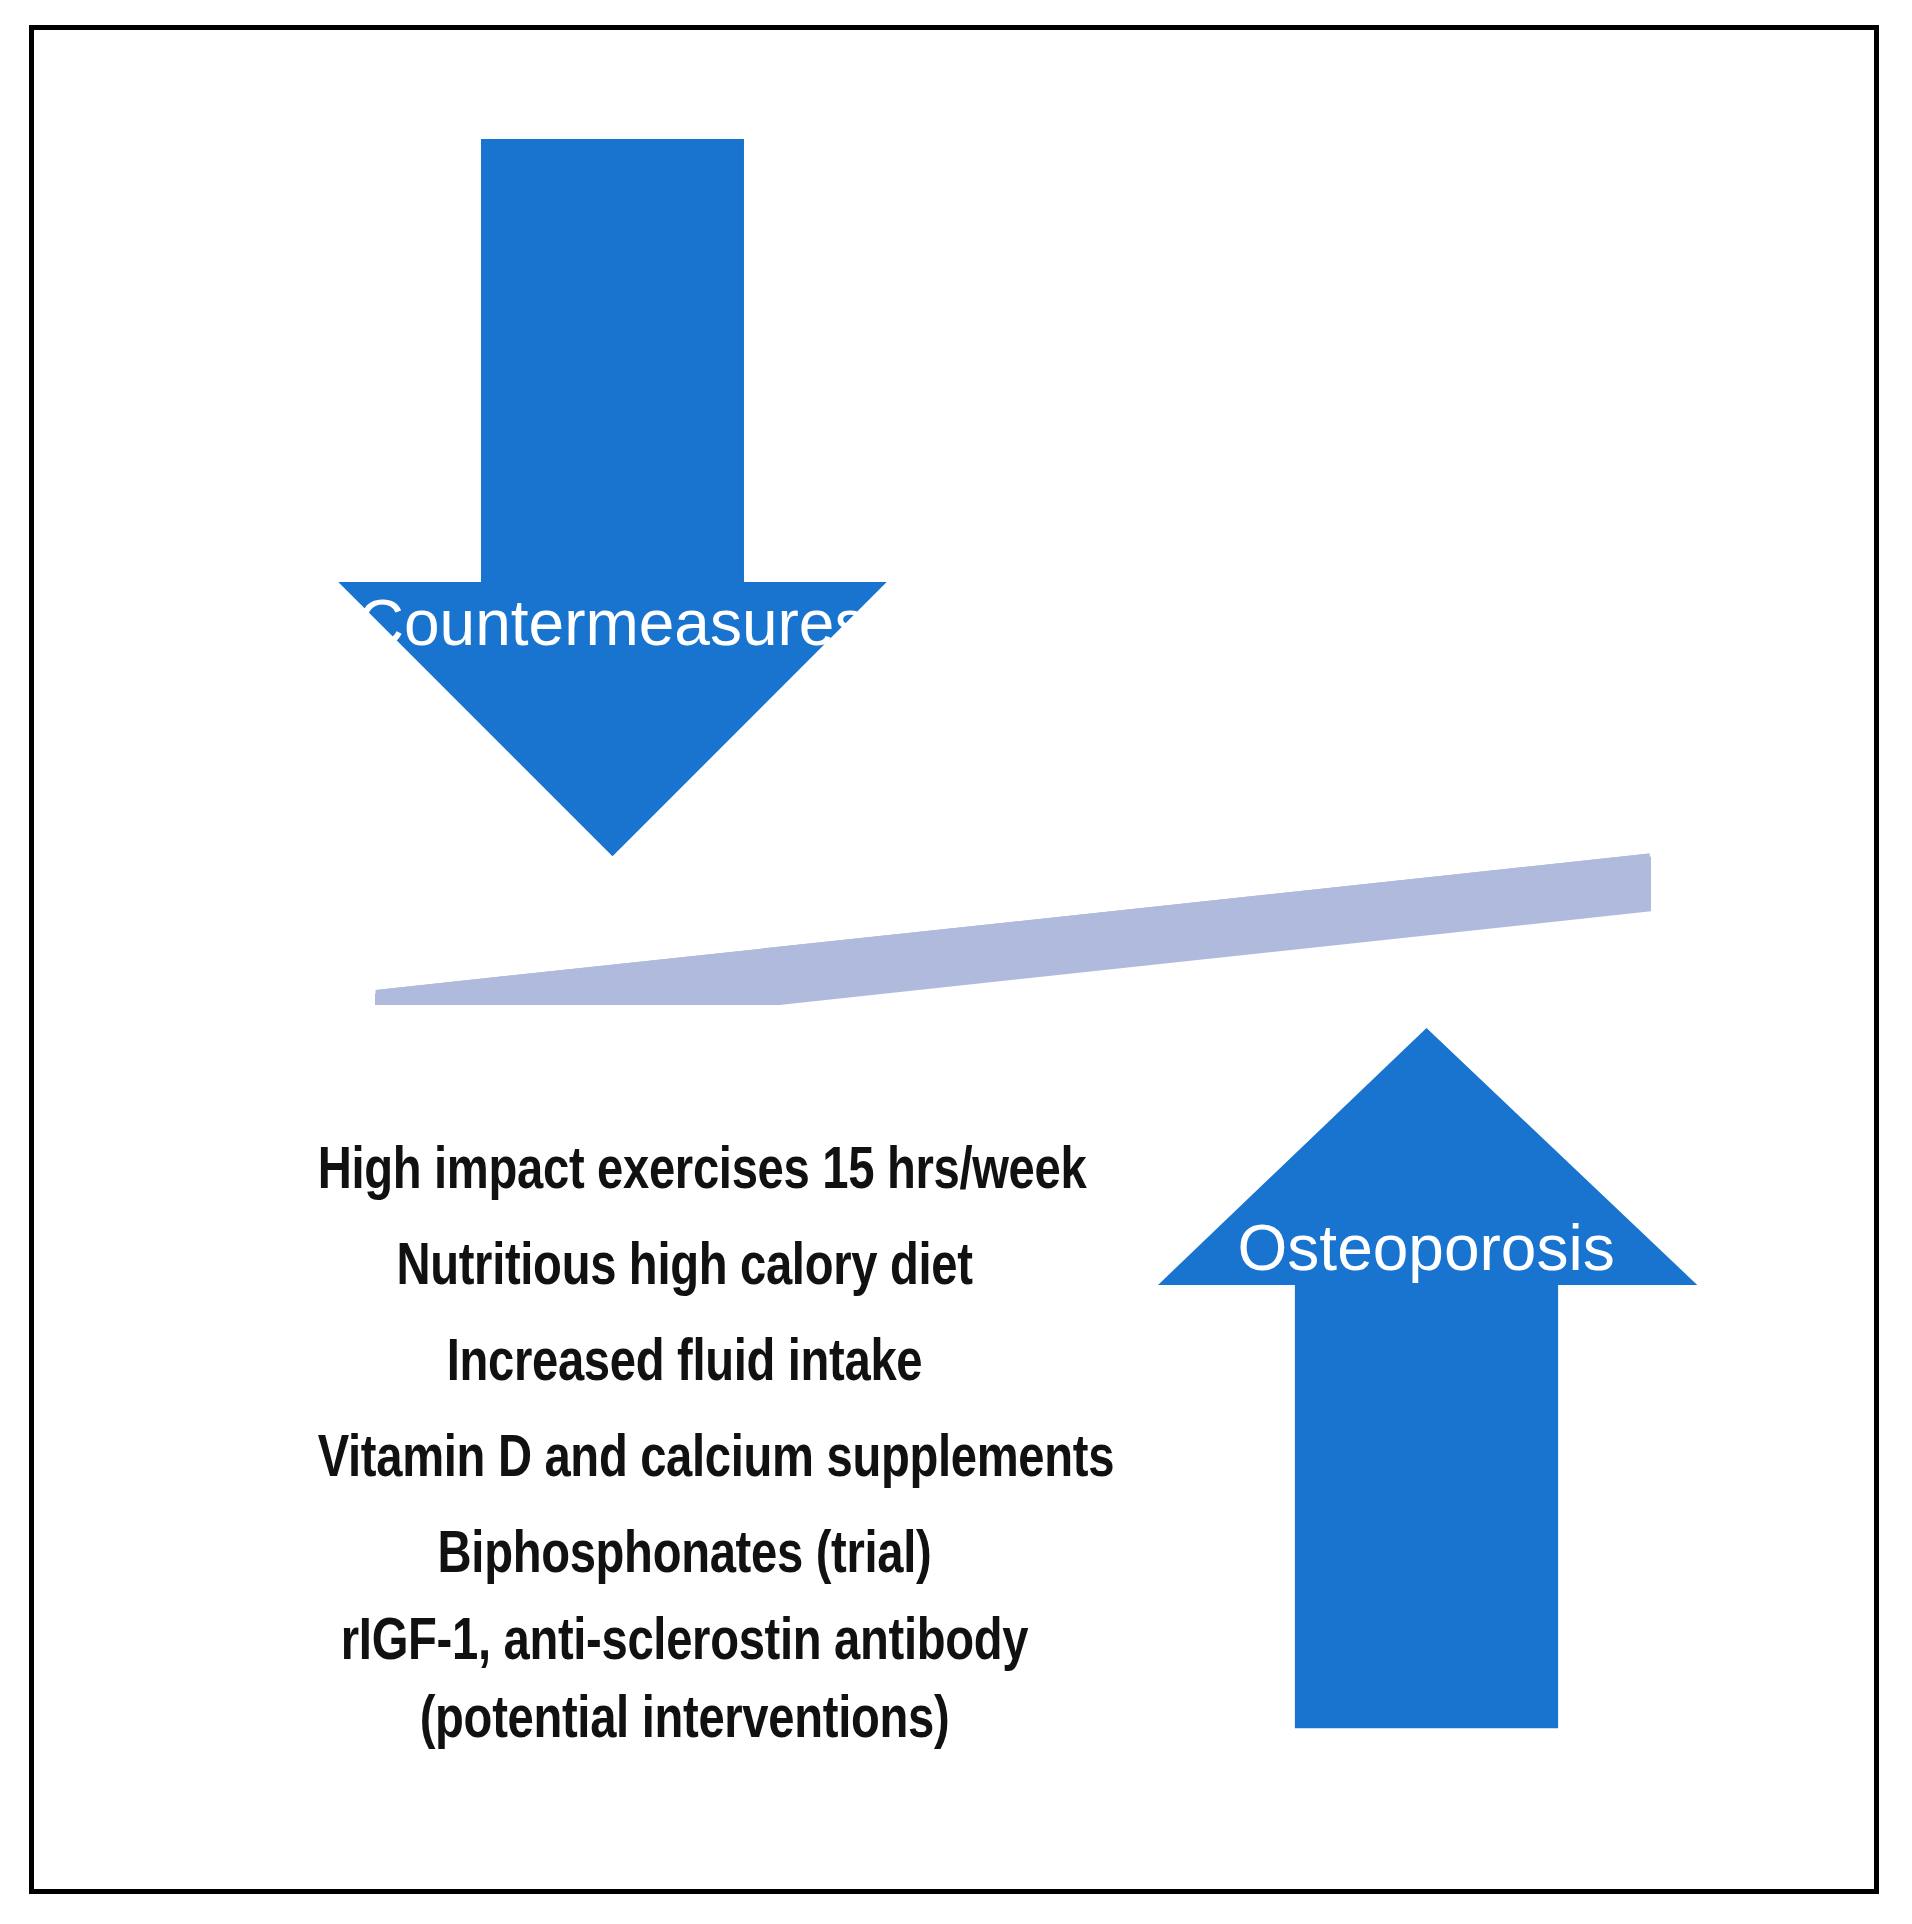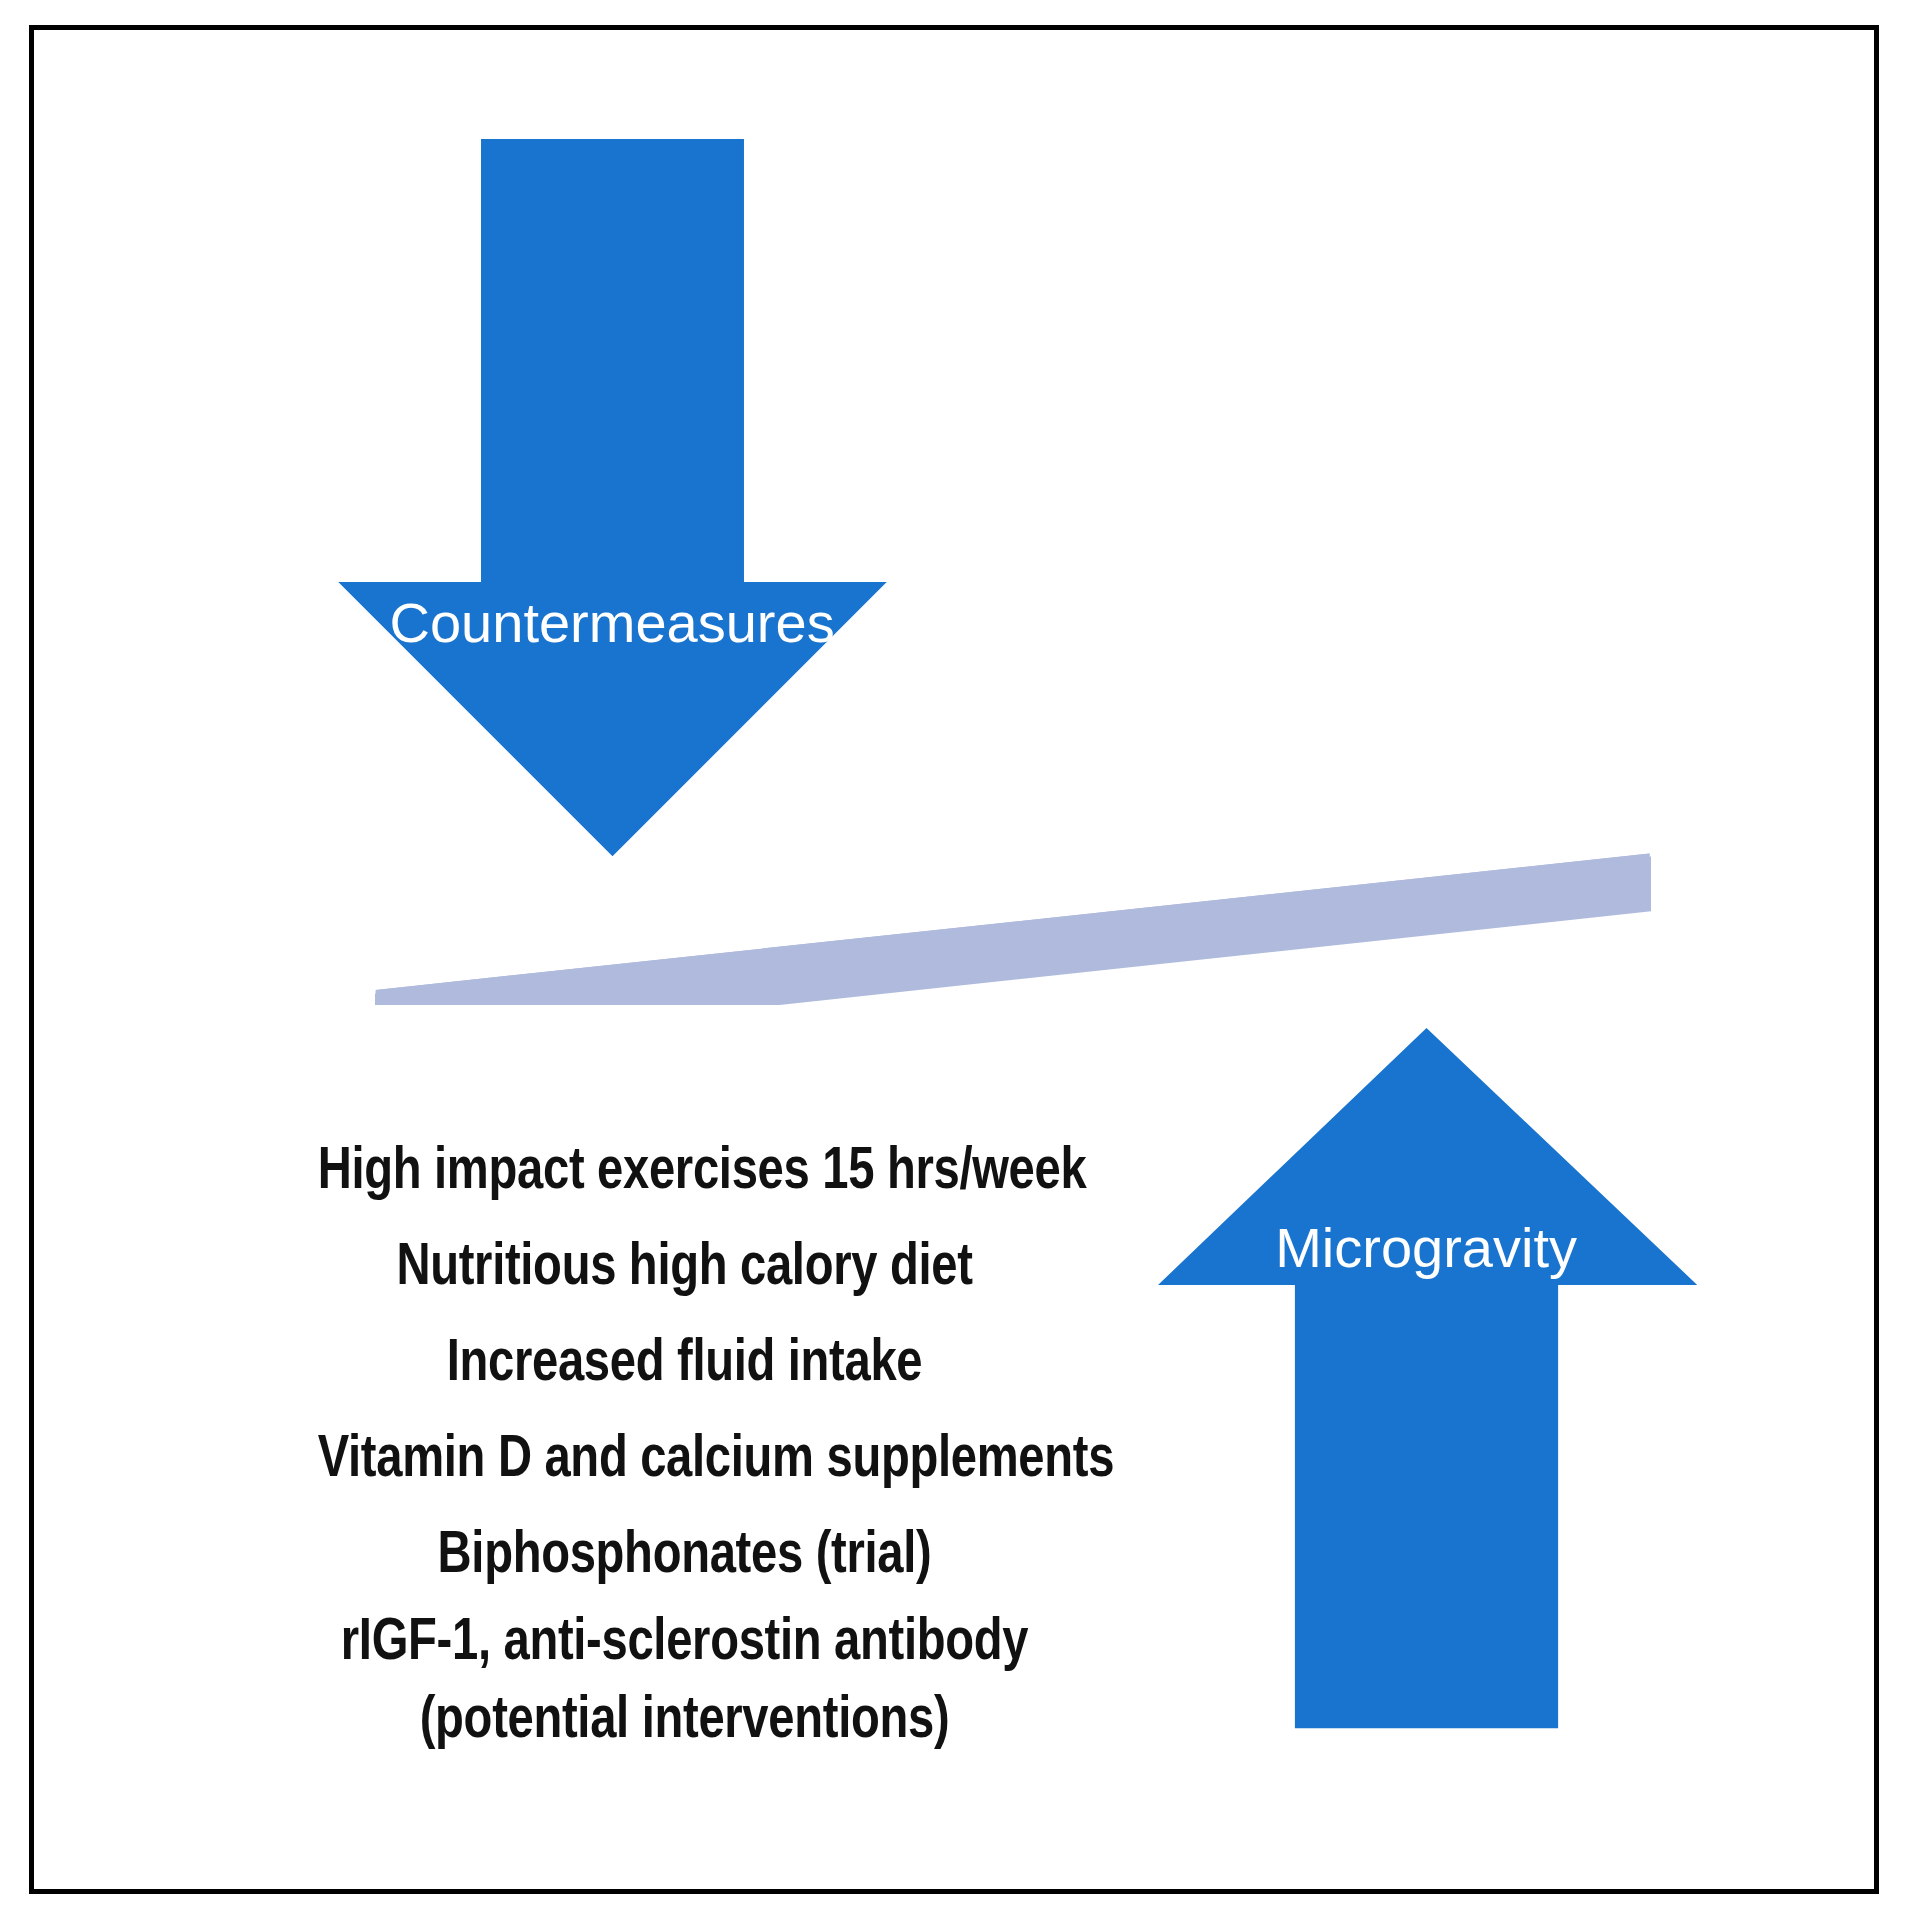--- a/index.html
+++ b/index.html
@@ -93,21 +93,21 @@
     left: 1118px;
     top: 992px;
     width: 549px;
     height: 710px;
   }
 
   .shape-label {
     position: absolute;
     color: #ffffff;
     font-family: "Liberation Sans", sans-serif;
-    font-size: 56px;
+    font-size: 64px;
     line-height: 50px;
     white-space: nowrap;
     letter-spacing: 0px;
     text-align: center;
   }
   #countermeasures-label {
     left: 293px;
     top: 568px;
     width: 571px;
   }
@@ -130,21 +130,21 @@
 
     <svg id="balance-bar" viewBox="0 0 1706 220" preserveAspectRatio="none">
       <polygon points="5,200 1700,18 1700,90 5,272" fill="#AFBADD"></polygon>
       <polygon points="5,200 1700,18 1700,88 5,268" fill="#AFBADD"></polygon>
       <polygon points="4,205 1702,22 1702,95 4,278" fill="#AFBADD"></polygon>
     </svg>
 
     <svg id="arrow-up" viewBox="0 0 730 945" preserveAspectRatio="none">
       <polygon points="365,8 725,350 540,350 540,940 190,940 190,350 8,350" fill="#1874CE"></polygon>
     </svg>
-    <div id="microgravity-label" class="shape-label">Microgravity</div>
+    <div id="microgravity-label" class="shape-label">Osteoporosis</div>
 
 
     <div id="countermeasures-block" class="text-block">
       <span class="text-line">High impact exercises 15 hrs/week</span>
       <span class="text-line">Nutritious high calory diet</span>
       <span class="text-line">Increased  fluid intake</span>
       <span class="text-line">Vitamin D and calcium supplements</span>
       <span class="text-line">Biphosphonates  (trial)</span>
       <span class="text-line tight">rIGF-1, anti-sclerostin  antibody</span>
       <span class="text-line tight">(potential interventions)</span>

